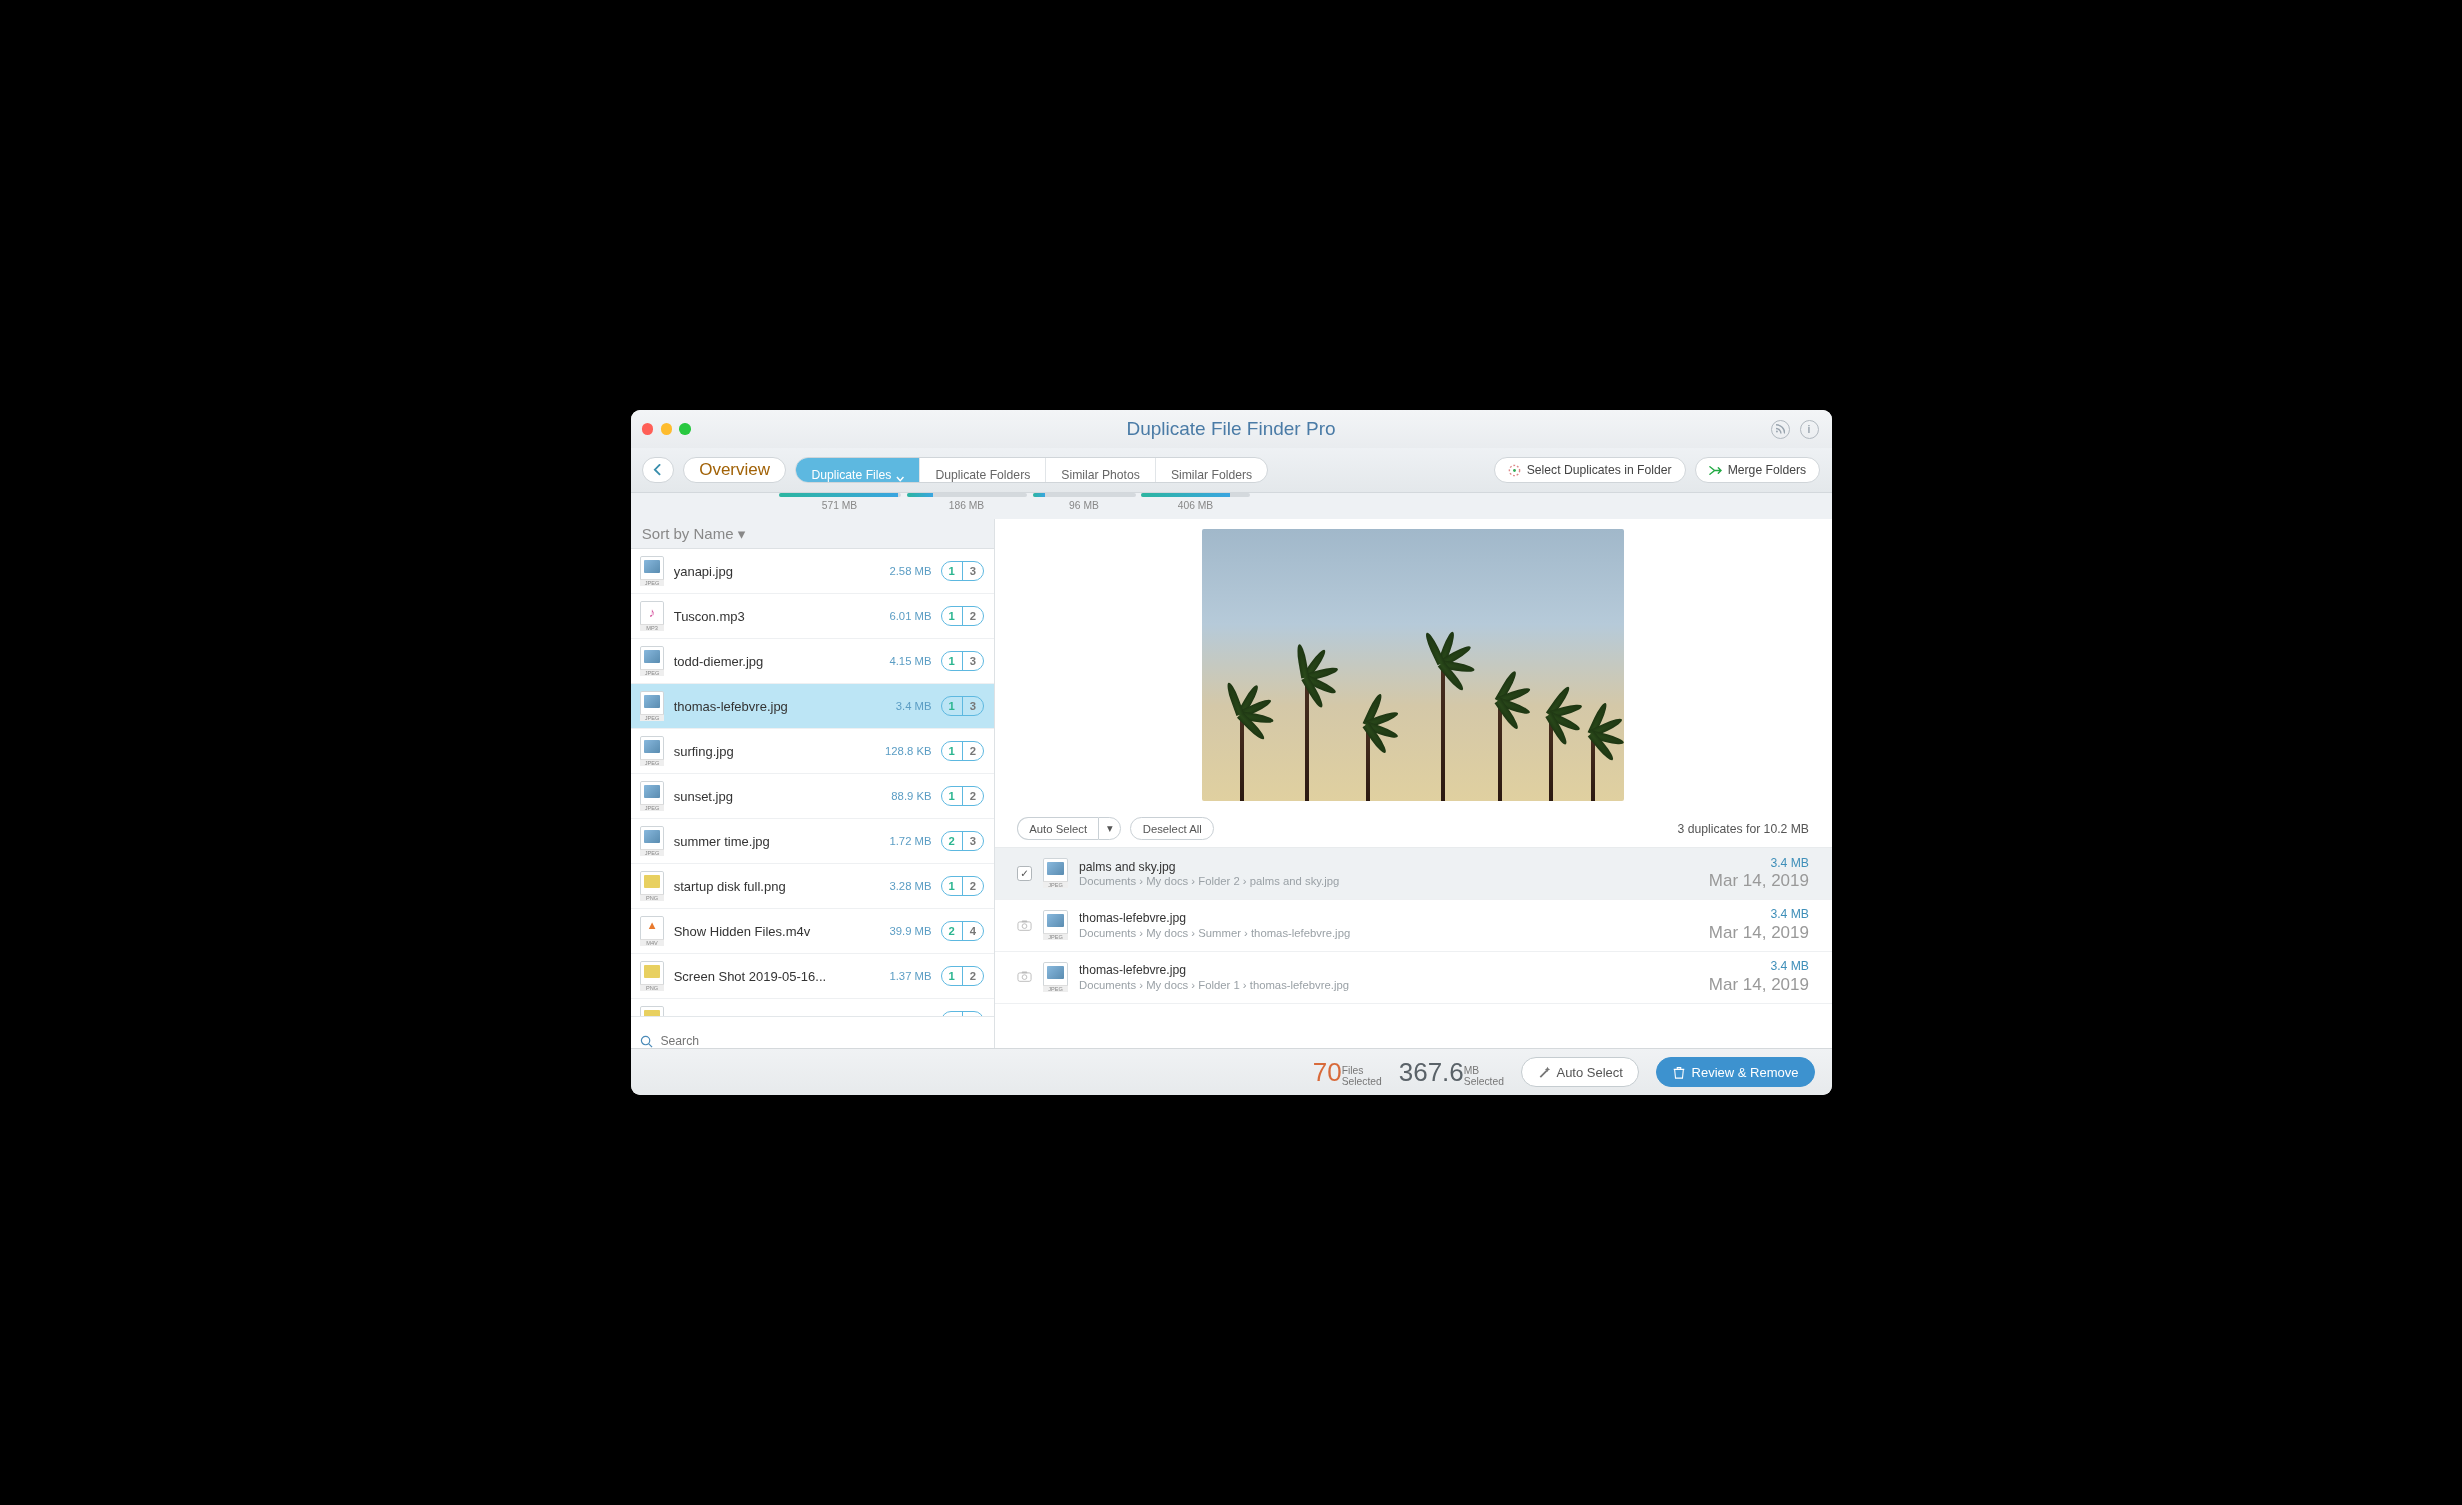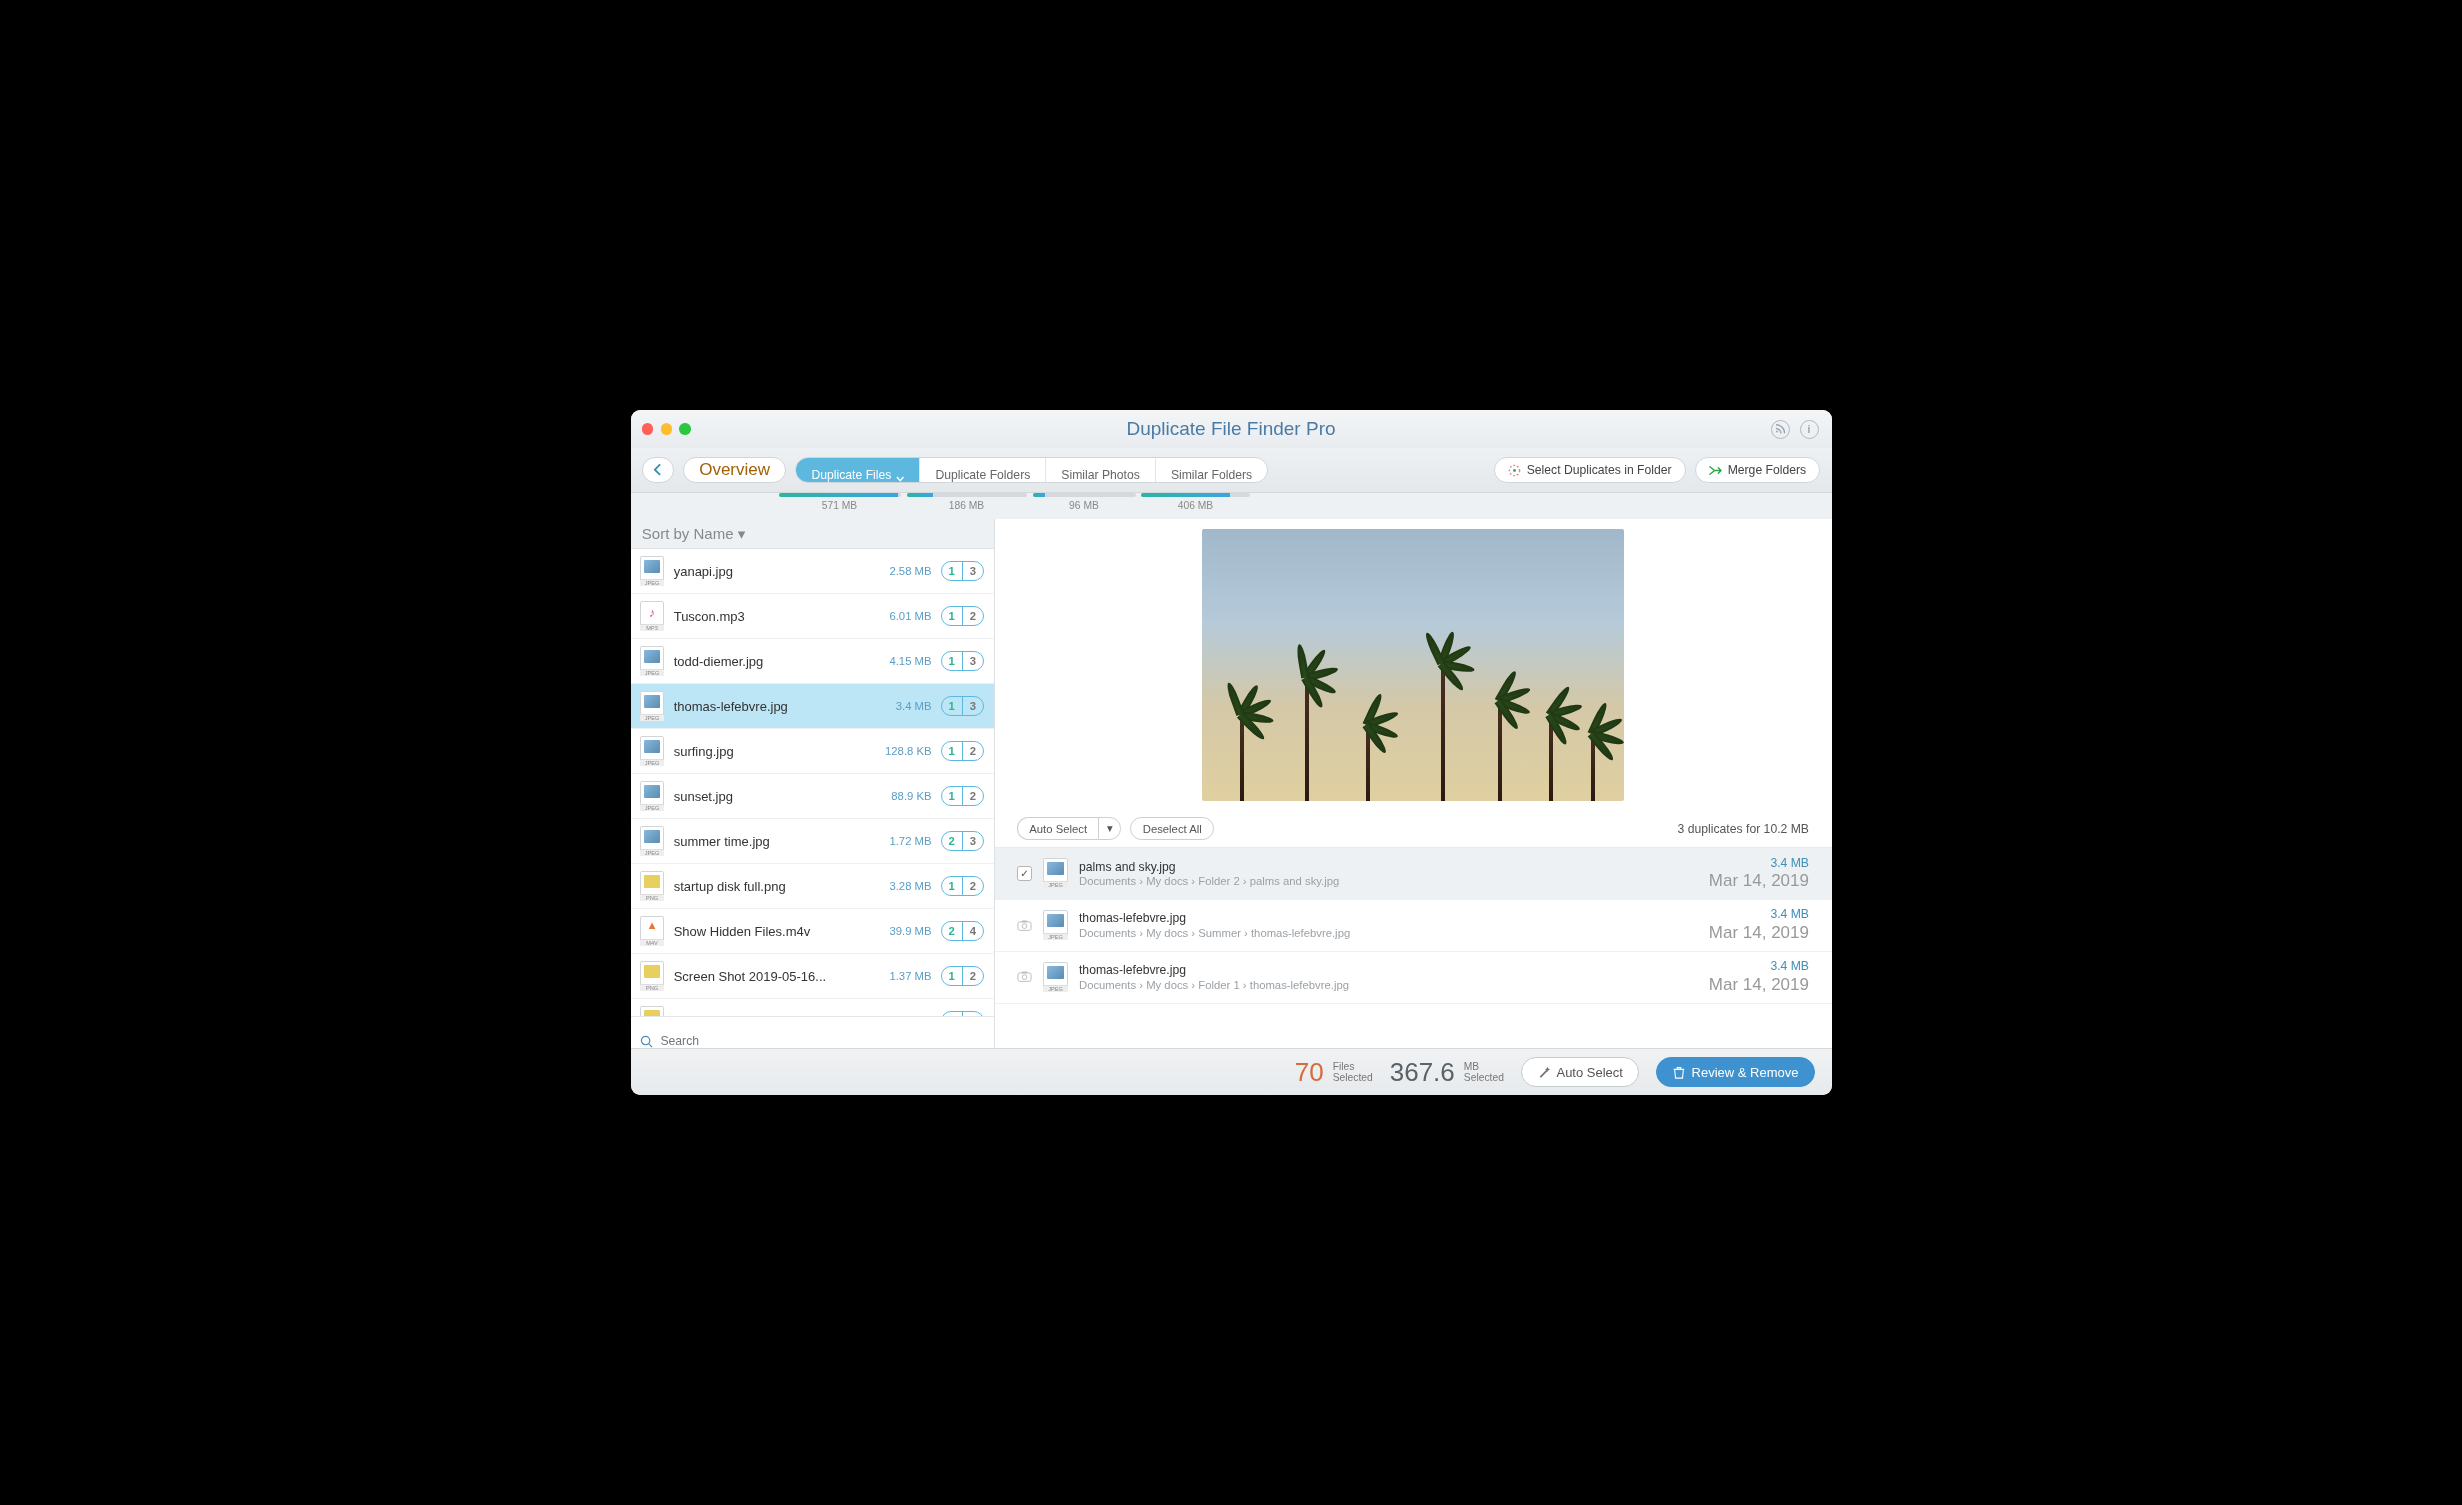--- a/index.html
+++ b/index.html
@@ -98,21 +98,21 @@
 .dup-check.checked::after{content:'✓';font-size:10.3px;color:#555}
 .dup-cam{width:15px;color:#bbb;flex-shrink:0}
 .dup-info{flex:1}
 .dup-name{font-size:12.2px;color:#333}
 .dup-path{font-size:11.3px;color:#9aa1a6;margin-top:1.9px}
 .dup-right{text-align:right}
 .dup-size{font-size:12.2px;color:#3f8fb9}
 .dup-date{font-size:17px;color:#999;margin-top:1.9px}
 .dup-banner{text-align:center;padding:7.5px;font-size:12.2px;color:#3f7da8;background:#fff;border-bottom:0.9px solid #eef0f2}
 .footer{height:47px;background:linear-gradient(#f0f2f4,#e7eaec);border-top:0.9px solid #d5d9dc;display:flex;align-items:center;padding:0 17px;gap:17px;justify-content:flex-end}
-.stat{display:flex;align-items:center;gap:9px}
+.stat{display:flex;align-items:flex-end;gap:0}
 .stat .num{font-size:26px;font-weight:300}
 .stat .num.orange{color:#d86a3a}
 .stat .num.gray{color:#5a6268}
 .stat .lbl{font-size:10.3px;color:#777;line-height:1.1}
 .footer-btn{height:30px;padding:0 15px;border-radius:15px;border:0.9px solid #c5ccd0;background:#fff;font-size:13px;color:#555;display:flex;align-items:center;gap:5.6px;cursor:pointer}
 .footer-btn.primary{background:#3d92cf;color:#fff;border-color:#3d92cf}
 .footer-btn svg{width:14px;height:14px}
 </style>
 </head>
 <body>

